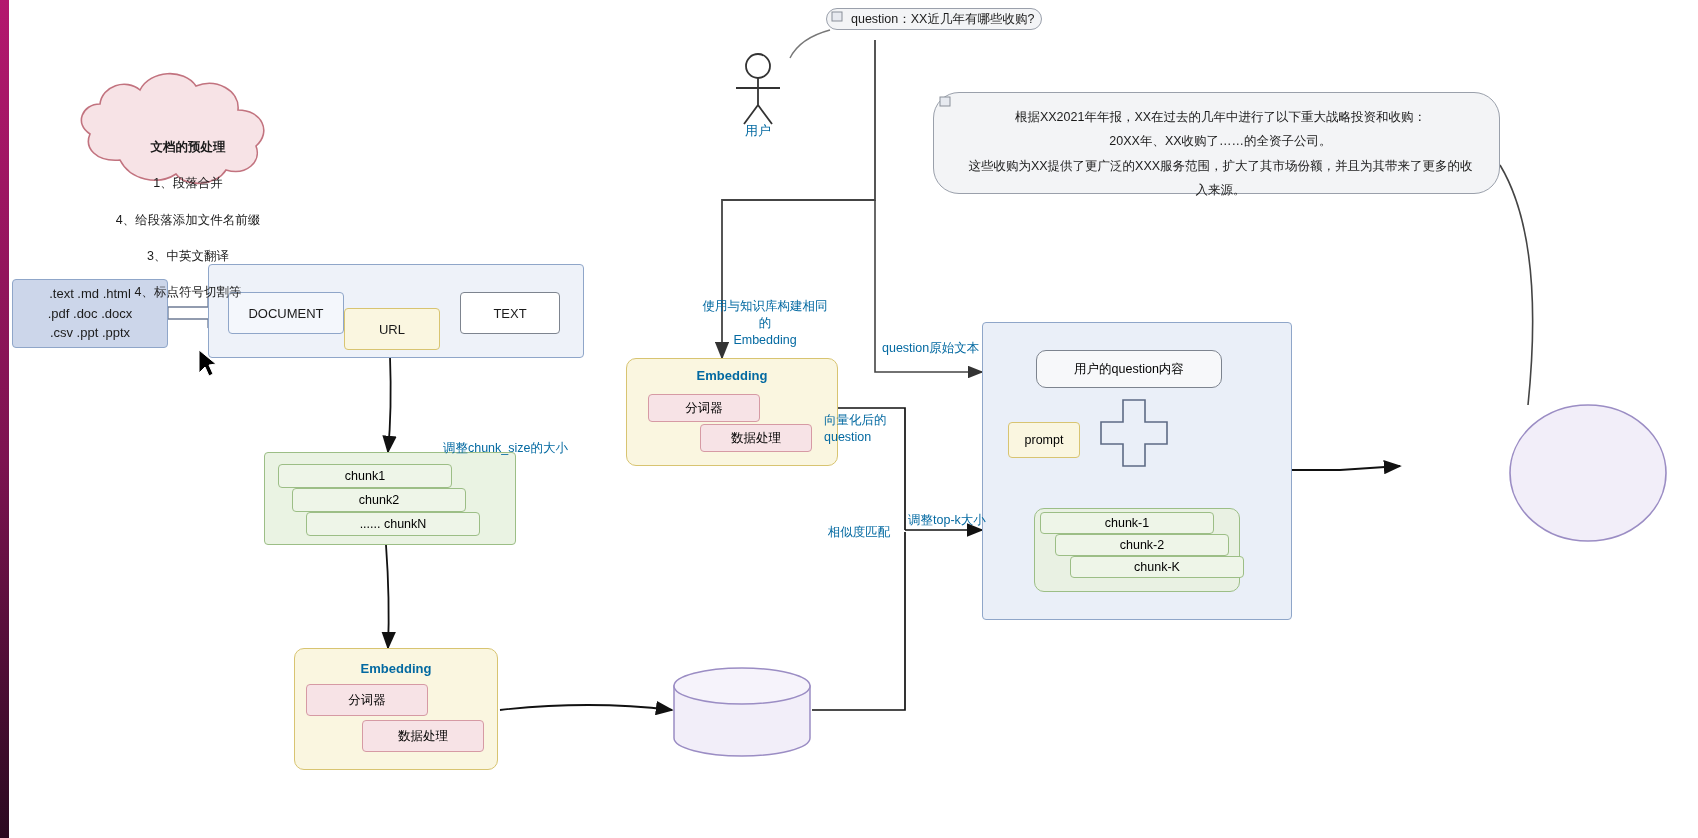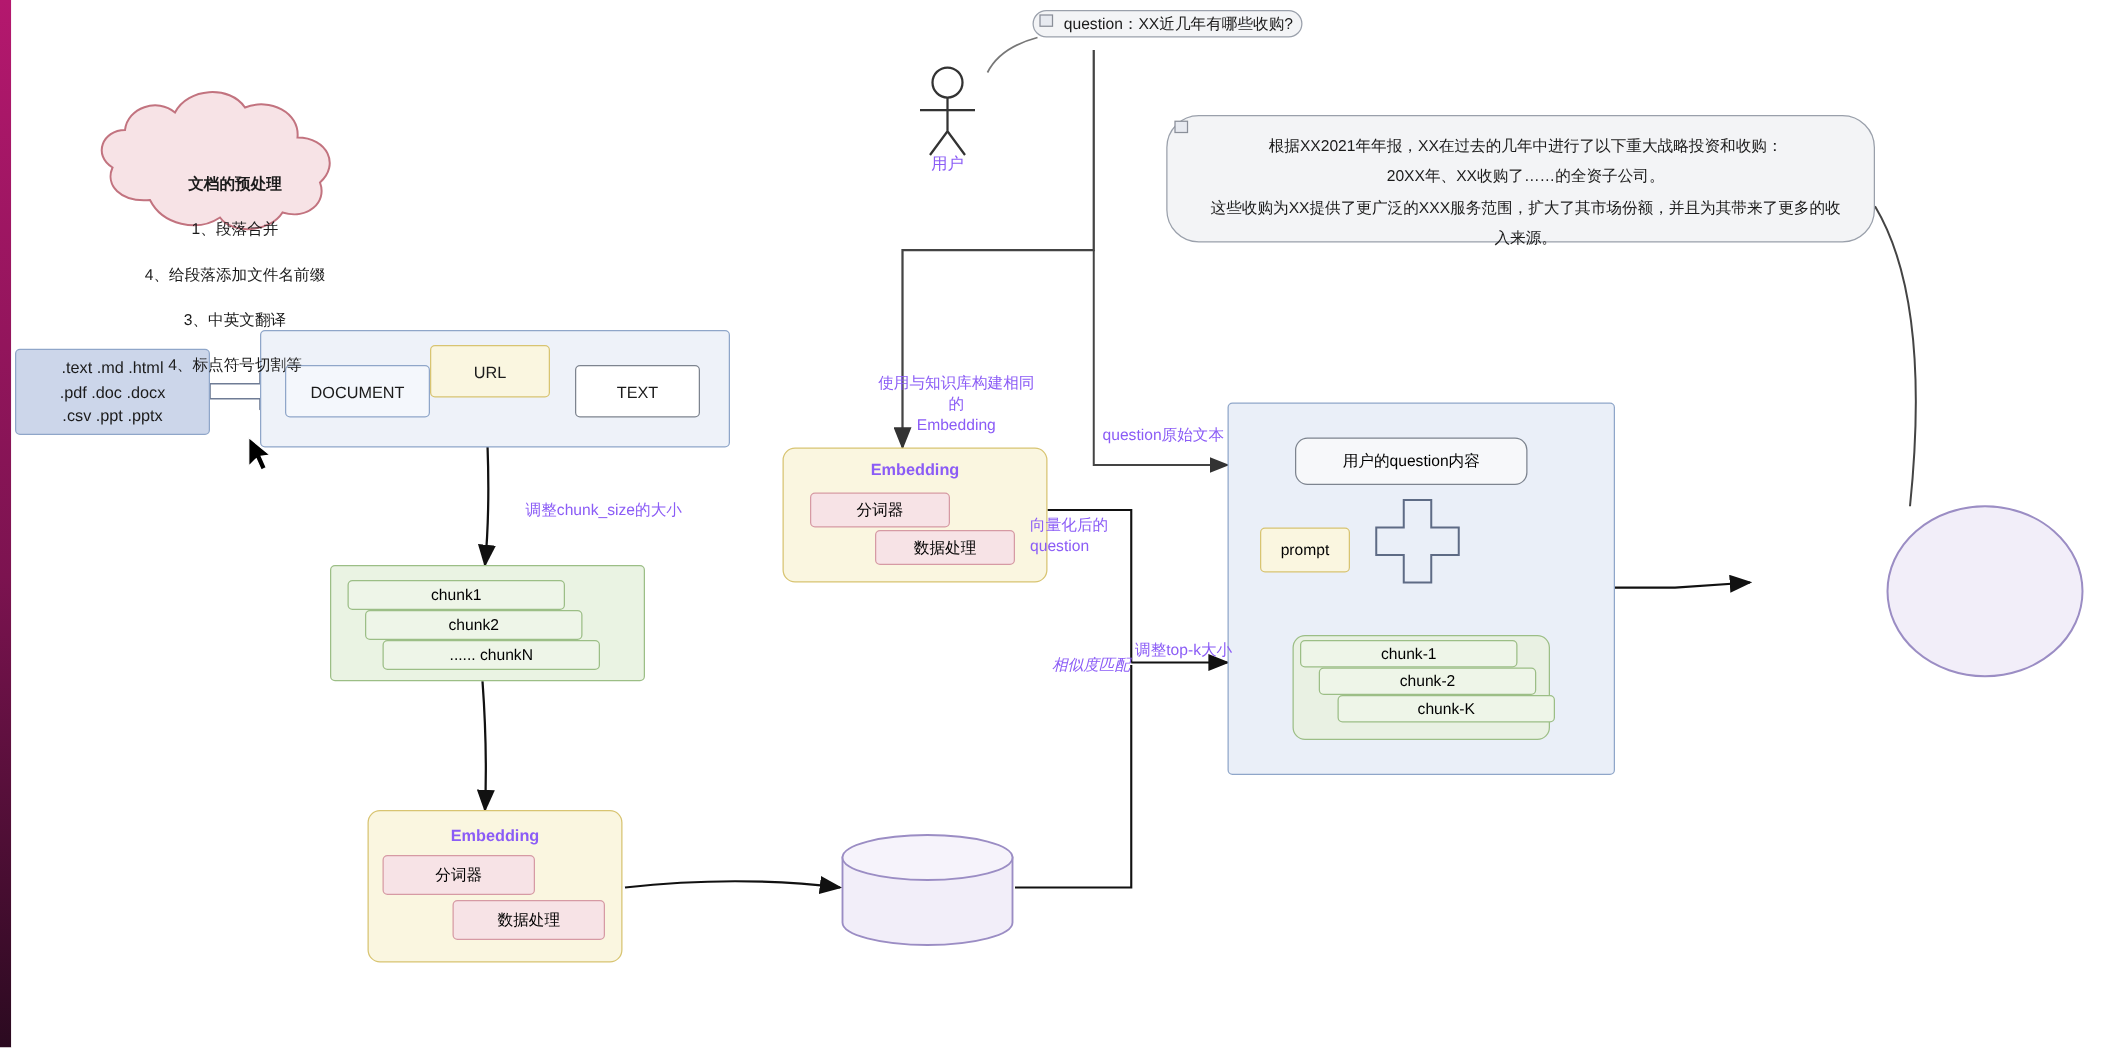--- a/index.html
+++ b/index.html
@@ -20,21 +20,21 @@
   .blue   {border:1.5px solid #8fa6c9;background:#eef2f9;}
   .bluefill{border:1.5px solid #8fa6c9;background:#ccd6ea;}
   .yellow {border:1.5px solid #d8c471;background:#faf6e0;}
   .green  {border:1.5px solid #9cbe86;background:#eaf3e3;}
   .pink   {border:1.5px solid #d69aa4;background:#f7e3e6;}
   .grey   {border:1.5px solid #9aa0ab;background:#f3f4f6;}
   .plain  {border:1.5px solid #7d848f;background:#ffffff;}
 
   .r4{border-radius:4px;} .r10{border-radius:10px;} .r16{border-radius:16px;}
 
-  .lbl{position:absolute;color:#8b5cf6;font-size:12.5px;line-height:1.35;
+  .lbl{position:absolute;color:#0369a1;font-size:12.5px;line-height:1.35;
        text-align:center;white-space:pre-line;}
   svg.layer{position:absolute;left:0;top:0;width:1698px;height:838px;
             pointer-events:none;overflow:visible;}
 
   .cloud-text{position:absolute;text-align:center;color:#1b1b1b;font-size:12.5px;
               line-height:1.45;white-space:pre-line;z-index:3;}
   .bold{font-weight:bold;}
 </style>
 </head>
 <body>
@@ -115,21 +115,21 @@
 <div class="node bluefill r4 hatch" style="left:12px;top:279px;width:156px;height:69px;flex-direction:column;font-size:13px;color:#1b1b1b;line-height:1.5;">
   <span>.text .md .html</span>
   <span>.pdf .doc .docx</span>
   <span>.csv .ppt .pptx</span>
 </div>
 
 <div class="node blue r4 hatch" style="left:208px;top:264px;width:376px;height:94px;"></div>
 <div class="node blue r4" style="left:228px;top:292px;width:116px;height:42px;font-size:13px;color:#1b1b1b;background:#f4f7fc;">
   <span>DOCUMENT</span>
 </div>
-<div class="node yellow r4" style="left:344px;top:276px;width:96px;height:42px;font-size:13px;color:#1b1b1b;">
+<div class="node yellow r4" style="left:344px;top:308px;width:96px;height:42px;font-size:13px;color:#1b1b1b;">
   <span>URL</span>
 </div>
 <div class="node plain r4" style="left:460px;top:292px;width:100px;height:42px;font-size:13px;color:#1b1b1b;">
   <span>TEXT</span>
 </div>
 
 <svg class="layer" style="z-index:6">
   <path d="M199,350 L199,373 L205,367 L209,376 L213,374 L209,365 L216,364 z" fill="#000" stroke="#fff" stroke-width="1"></path>
 </svg>
 
@@ -206,20 +206,20 @@
 <div class="node green r4" style="left:1070px;top:556px;width:174px;height:22px;font-size:12.5px;background:#eef5e8;">
   <span>chunk-K</span>
 </div>
 
 <svg class="layer" style="z-index:2">
   <ellipse cx="1588" cy="473" rx="78" ry="68" fill="#f2eef9" stroke="#9b8dc4" stroke-width="1.6"></ellipse>
 </svg>
 <div class="lbl bold" style="left:1510px;top:437px;width:156px;font-size:14px;">LLM</div>
 <div class="lbl" style="left:1500px;top:468px;width:176px;font-size:12.5px;">Baichuan2-13B-Chat</div>
 
-<div class="lbl" style="left:398px;top:400px;width:170px;text-align:center;">调整chunk_size的大小</div>
+<div class="lbl" style="left:398px;top:440px;width:170px;text-align:right;">调整chunk_size的大小</div>
 <div class="lbl" style="left:700px;top:298px;width:130px;">使用与知识库构建相同的
 Embedding</div>
 <div class="lbl" style="left:882px;top:340px;width:160px;text-align:left;">question原始文本</div>
 <div class="lbl" style="left:824px;top:412px;width:90px;text-align:left;">向量化后的
 question</div>
-<div class="lbl" style="left:814px;top:524px;width:90px;text-align:right;font-style:italic;">相似度匹配</div>
+<div class="lbl" style="left:814px;top:524px;width:90px;text-align:center;">相似度匹配</div>
 <div class="lbl" style="left:908px;top:512px;width:110px;text-align:left;">调整top-k大小</div>
 
 </body></html>

